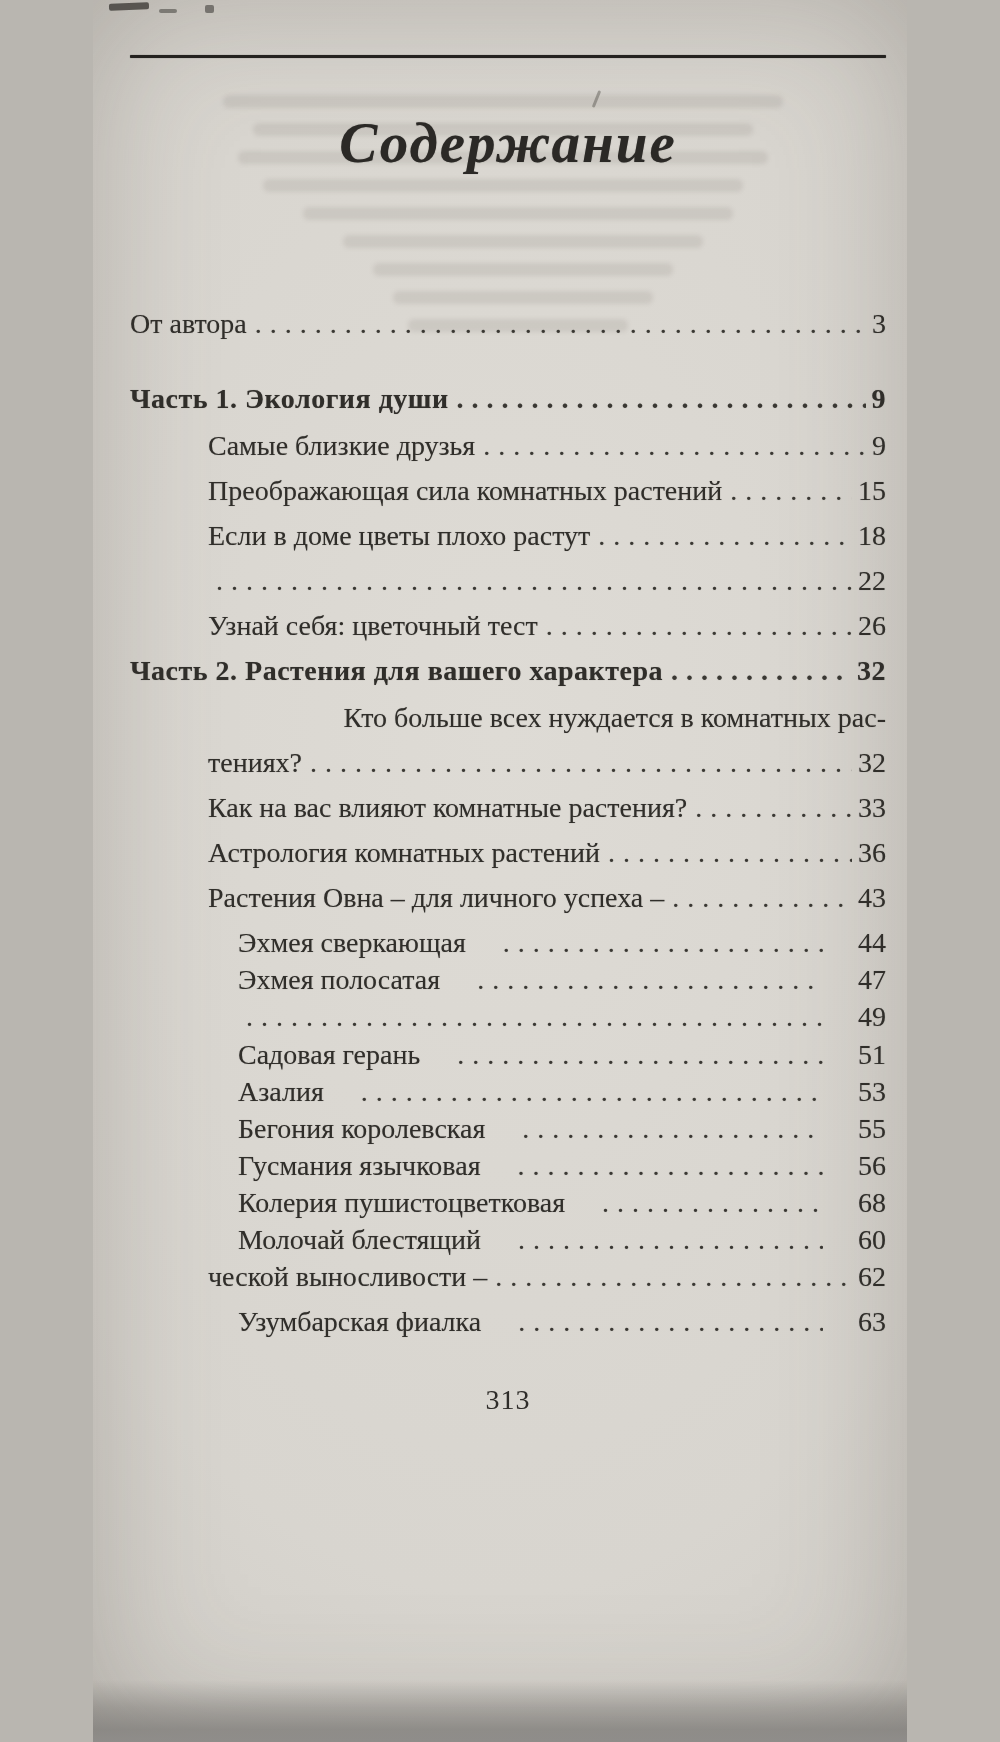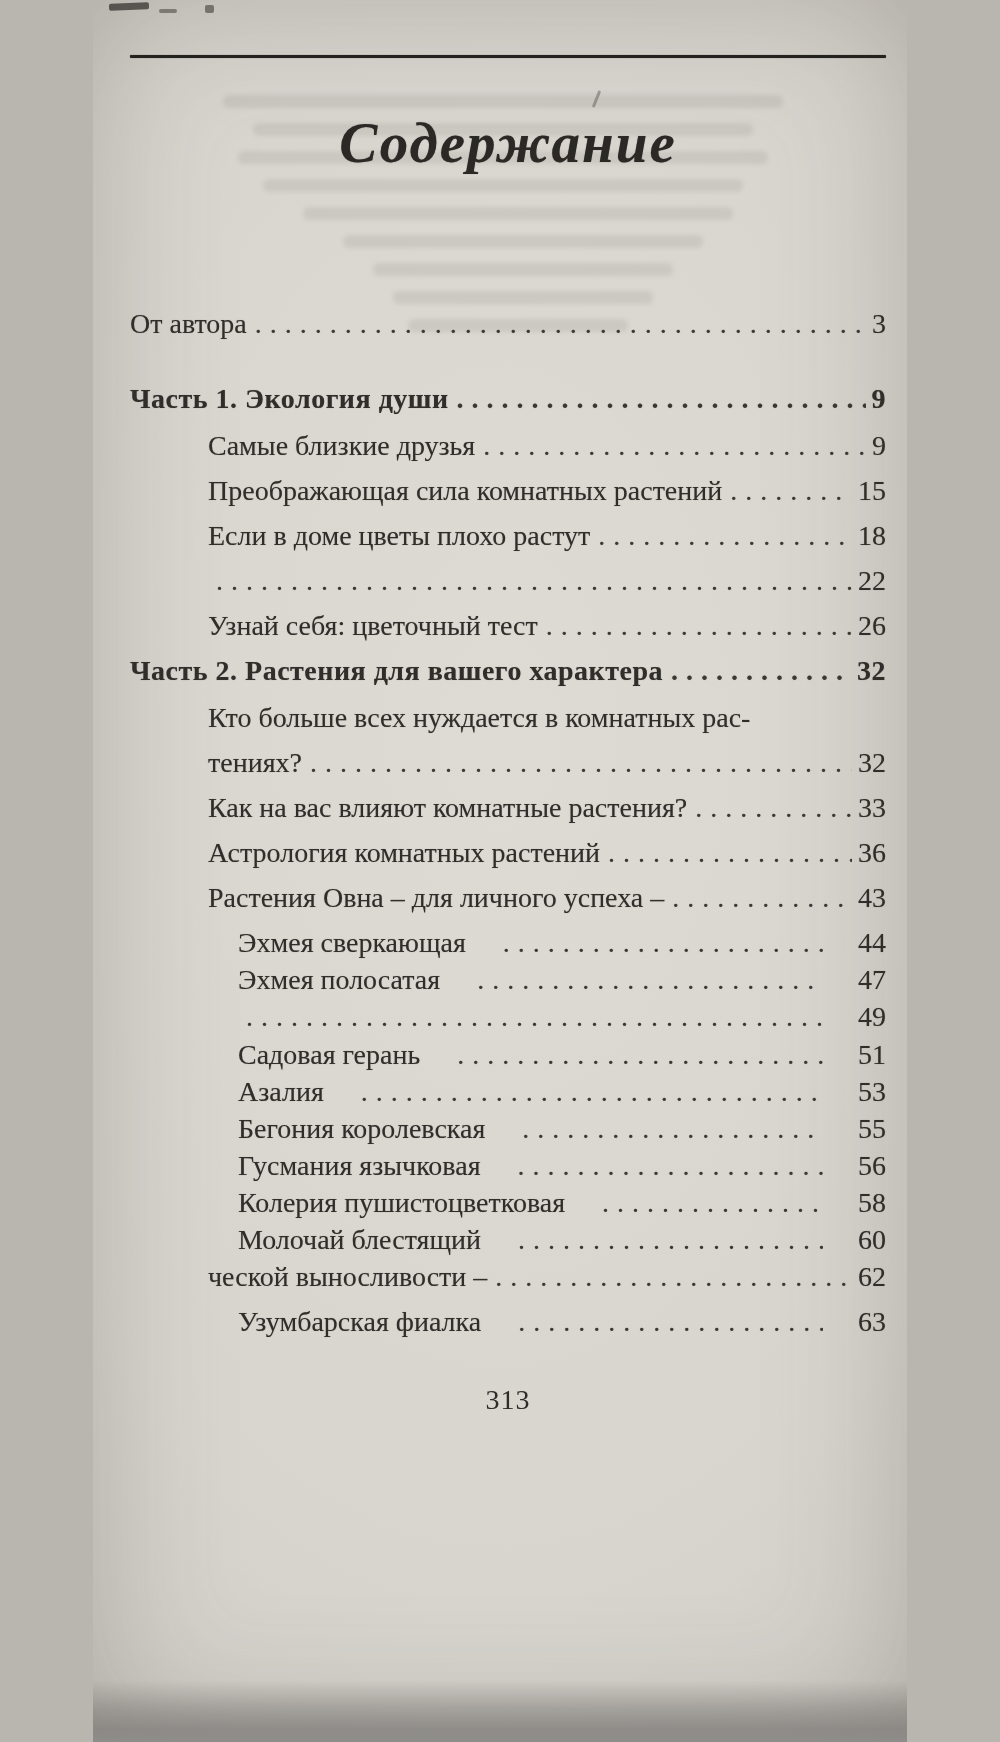--- a/index.html
+++ b/index.html
@@ -79,21 +79,21 @@
     white-space: nowrap;
     letter-spacing: 8px;
     margin: 0 6px 0 8px;
     color: #3a3833;
   }
   .row .pg {
     white-space: nowrap;
     text-align: right;
   }
   .lvl0 { margin-left: 0; }
-  .lvl1 { margin-left: 78px; }
+  .lvl1 { margin-left: 78px; justify-content: flex-end; }
   .lvl2 { margin-left: 108px; }
   .lvl0:not(.part) { margin-bottom: 42px; }
   .lvl1 { margin-bottom: 12px; }
   .lvl2 { margin-bottom: 4px; gap: 29px; }
   .part {
     font-weight: bold;
     margin-top: 12px;
     margin-bottom: 14px;
     letter-spacing: .5px;
   }
@@ -244,21 +244,21 @@
           <span class="pg">55</span>
         </div>
         <div class="row lvl2">
           <span class="label">Гусмания язычковая</span>
           <span class="dots">............................................................................................................................................</span>
           <span class="pg">56</span>
         </div>
         <div class="row lvl2">
           <span class="label">Колерия пушистоцветковая</span>
           <span class="dots">............................................................................................................................................</span>
-          <span class="pg">58</span>
+          <span class="pg">68</span>
         </div>
         <div class="row lvl2">
           <span class="label">Молочай блестящий</span>
           <span class="dots">............................................................................................................................................</span>
           <span class="pg">60</span>
         </div>
         <div class="row lvl1">
           <span class="label">ческой выносливости –</span>
           <span class="dots">............................................................................................................................................</span>
           <span class="pg">62</span>

